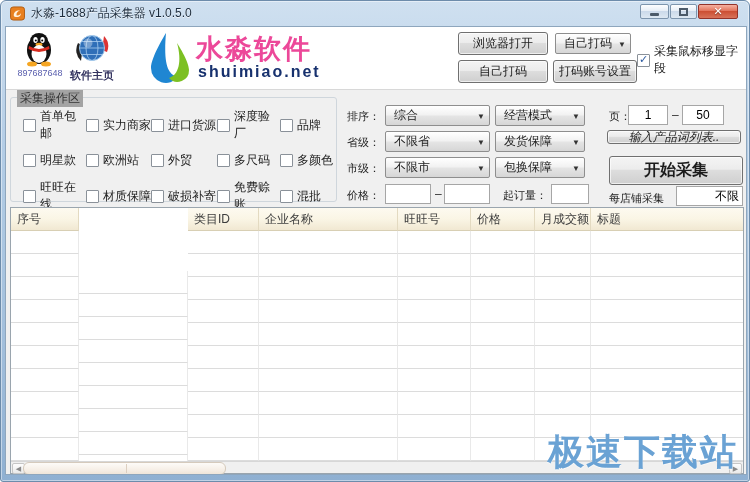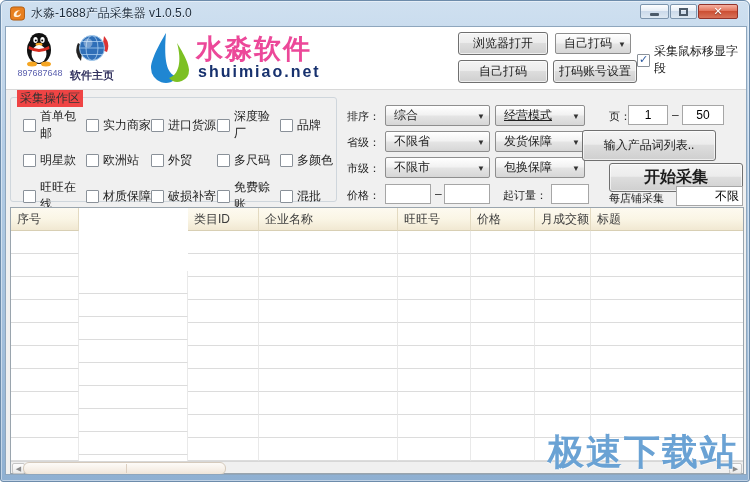--- a/index.html
+++ b/index.html
@@ -62,32 +62,32 @@
   .combo .arrow{ position:absolute; right:4px; top:50%; transform:translateY(-50%); font-size:8px; color:#333; }
   .combo-captcha{ left:549px; top:6px; width:76px; height:21px; }
 
   .cbrow{ position:absolute; display:flex; align-items:center; gap:4px; cursor:pointer; }
   .cb-hover{ left:631px; top:16px; } .cb-contact{ left:631px; top:36px; }
   .cbox{ width:13px; height:13px; background:#fff; border:1px solid #8a9199; border-radius:1px; position:relative; flex:0 0 auto; }
   .cbox.checked::after{ content:"✓"; position:absolute; left:1px; top:-2px; font-size:11px; font-weight:bold; color:#2c5aa0; }
 
   
   .groupbox{ position:absolute; left:4px; top:70px; width:327px; height:105px; border:1px solid #cfd6dc; border-radius:3px; }
-  .group-title{ position:absolute; left:6px; top:-8px; background:#ef4444; padding:0 3px; font-size:12px; color:#333; }
+  .group-title{ position:absolute; left:6px; top:-8px; background:#a3a3a3; padding:0 3px; font-size:12px; color:#333; }
   .filter-grid{ position:absolute; left:12px; top:10px; display:grid; grid-template-columns:63px 65px 66px 63px 1fr; row-gap:10px; }
   .filter-grid .cbrow{ position:static; }
 
   
   .flabel{ position:absolute; font-size:11px; color:#222; }
   .tinput{ position:absolute; border:1px solid #a6a6a6; background:#fff; font-size:12px; padding:0 3px; font-family:inherit; }
   .dash{ position:absolute; font-size:12px; color:#333; }
 
   
-  .btn-words{ left:576px; top:103px; width:134px; height:31px; }
-  .btn-start{ left:603px; top:129px; width:134px; height:29px; font-size:16px; font-weight:bold;margin-top:7px; }
+  .btn-words{ left:601px; top:103px; width:134px; height:14px;font-style:italic; }
+  .btn-start{ left:603px; top:129px; width:134px; height:29px; font-size:16px; font-weight:bold; }
   .pershop-input{ text-align:center; }
 
   
   .listview{ position:absolute; left:4px; top:180px; width:734px; height:267px; border:1px solid #9aa5ae; background:#fff; display:flex; flex-direction:column; }
   .lv-header{ display:flex; height:23px; flex:0 0 auto; }
   .hcell{
     background:linear-gradient(180deg,#fdfaf0 0%,#faf5e5 50%,#f1e8d2 100%);
     border-right:1px solid #e3dac1; border-bottom:1px solid #d8cfb4;
     font-size:12px; color:#3c3c3c; padding-left:6px; line-height:22px; overflow:hidden; white-space:nowrap; cursor:pointer;
   }
@@ -275,21 +275,21 @@
             <span>特产</span>
           </label>
       </div>
     </div>
 
     <span class="flabel" style="left:341px;top:82px;">排序：</span>
     <div class="combo" style="left:379px;top:78px;width:105px;height:21px;">
       <span>综合</span>
         <span class="arrow">▼</span>
     </div>
-    <div class="combo" style="left:489px;top:78px;width:90px;height:21px;text-decoration:underline;">
+    <div class="combo" style="left:489px;top:78px;width:90px;height:21px;">
       <span>经营模式</span>
         <span class="arrow">▼</span>
     </div>
 
     <span class="flabel" style="left:341px;top:108px;">省级：</span>
     <div class="combo" style="left:379px;top:104px;width:105px;height:21px;">
       <span>不限省</span>
         <span class="arrow">▼</span>
     </div>
     <div class="combo" style="left:489px;top:104px;width:90px;height:21px;">

